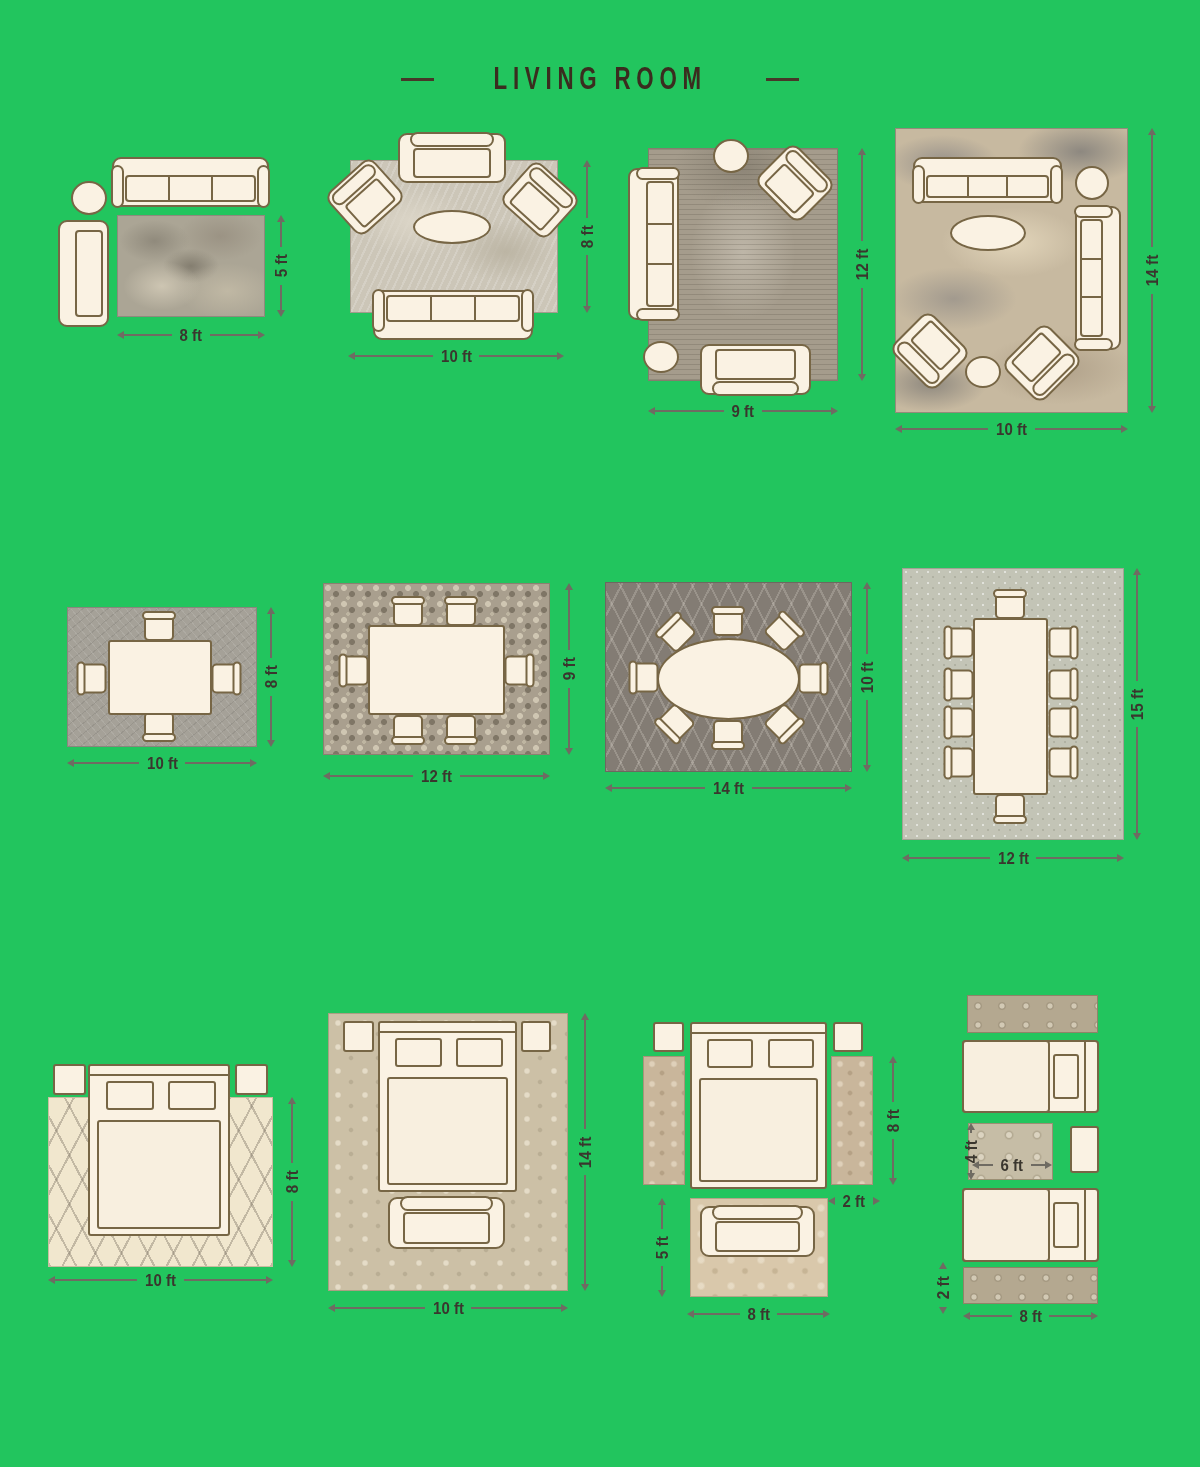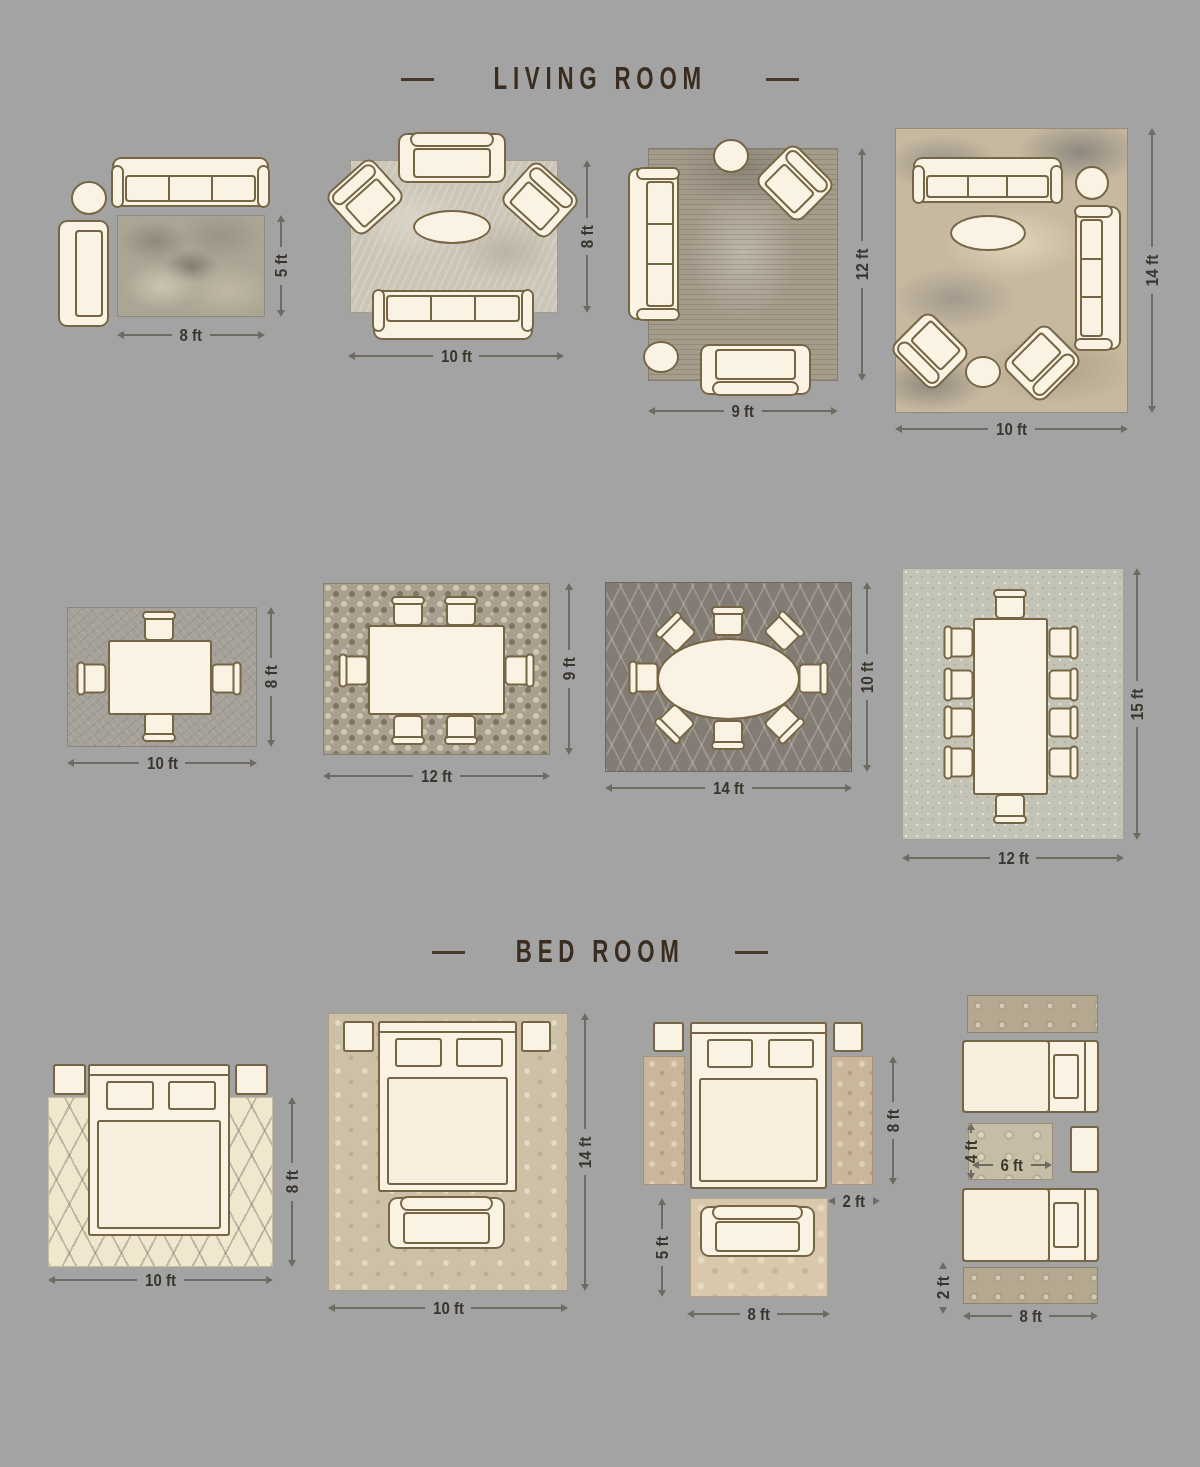--- a/index.html
+++ b/index.html
@@ -1,16 +1,16 @@
 <!DOCTYPE html>
 <html><head>
 <meta charset="utf-8">
 <style>
   html,body{margin:0;padding:0;background:#fff;}
-  #canvas{position:relative;width:1200px;height:1467px;background:#a3a3a3;overflow:hidden;
+  #canvas{position:relative;width:1200px;height:1467px;background:#22c55e;overflow:hidden;
           font-family:"Liberation Sans",sans-serif;}
 
   
   .sec-title{position:absolute;left:0;width:100%;display:flex;align-items:center;justify-content:center;gap:18px;}
   .sec-title .bar{width:33px;height:3px;background:#473829;}
   .sec-title h2{margin:0;font-size:31px;font-weight:700;letter-spacing:8px;color:#3a2d1f;
                 transform:scaleX(0.72);transform-origin:center;white-space:nowrap;}
 
   
   .rug{position:absolute;box-sizing:border-box;}
@@ -341,25 +341,20 @@
       </div>
     <div class="dim dim-v" style="left:1128px;top:568px;height:272px">
         <span class="av at2"></span>
         <span class="dlv"></span>
         <span class="dtv">15 ft</span>
         <span class="dlv"></span>
         <span class="av ab2"></span>
       </div>
   </div>
 
-  <div class="sec-title" style="top:934px">
-    <span class="bar"></span>
-    <h2>BED ROOM</h2>
-    <span class="bar"></span>
-  </div>
 
   <div>
     <div class="rug rugB1" style="left:48px;top:1097px;width:225px;height:170px"></div>
     <div class="furn nstand" style="left:53px;top:1064px;width:33px;height:31px"></div>
     <div class="furn nstand" style="left:235px;top:1064px;width:33px;height:31px"></div>
     <div class="furn bed" style="left:88px;top:1064px;width:142px;height:172px">
       <i class="pillow" style="left:16px;width:48px"></i>
       <i class="pillow" style="left:78px;width:48px"></i>
     </div>
     <div class="dim dim-h" style="left:48px;top:1271px;width:225px">

